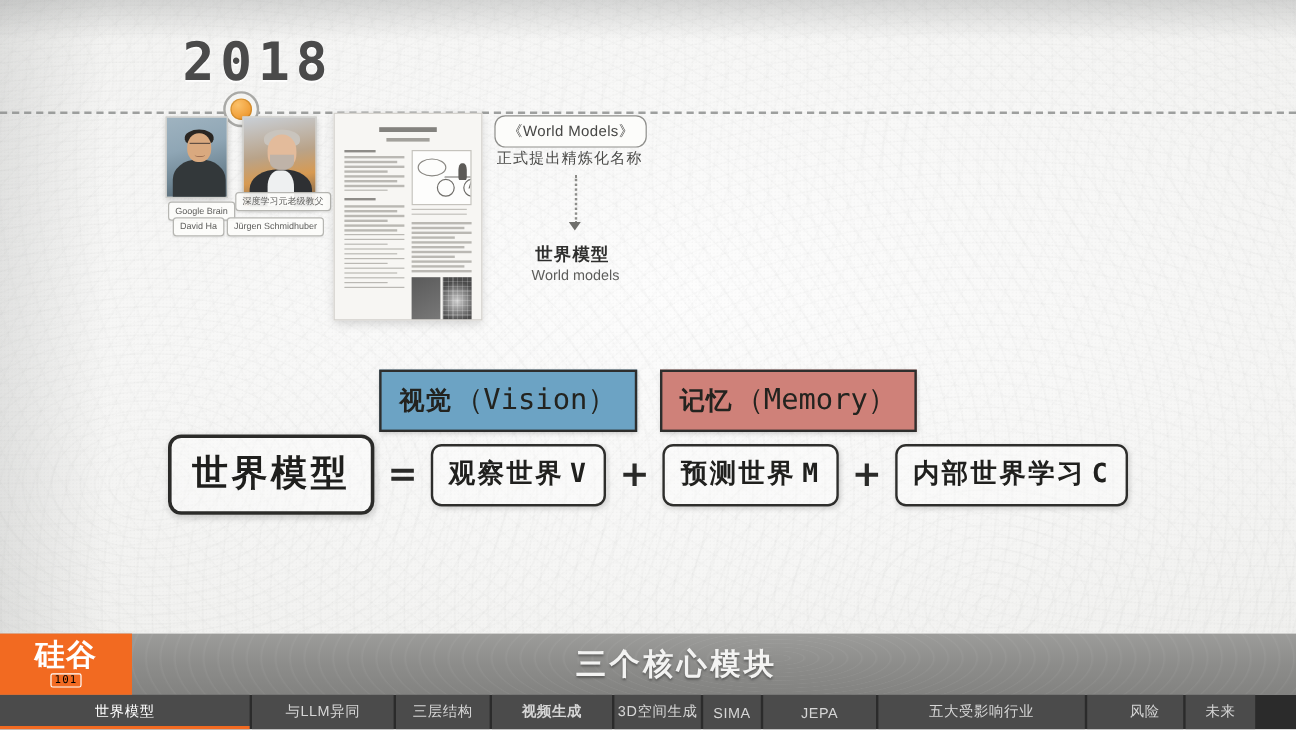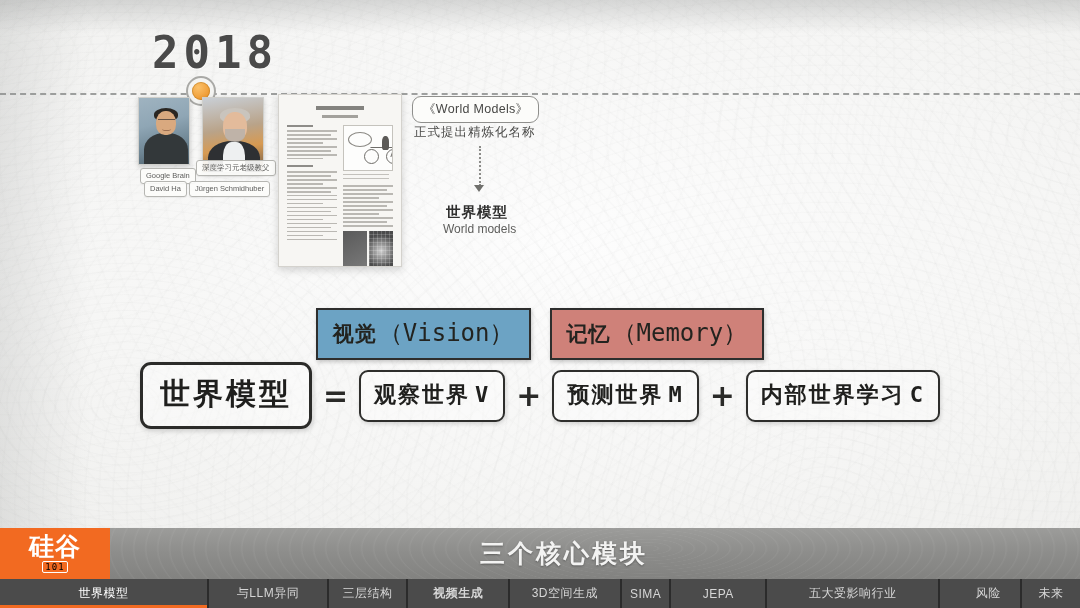--- a/index.html
+++ b/index.html
@@ -523,21 +523,21 @@
       </div>
       <div class="nav-item" style="width: 118px;">
         <span>与LLM异同</span>
       </div>
       <div class="nav-item" style="width: 78px;">
         <span>三层结构</span>
       </div>
       <div class="nav-item" style="width: 100px; font-weight: bold;">
         <span>视频生成</span>
       </div>
-      <div class="nav-item" style="width: 110px;">
+      <div class="nav-item" style="width: 72px;">
         <span>3D空间生成</span>
       </div>
       <div class="nav-item" style="width: 48px;">
         <span>SIMA</span>
       </div>
       <div class="nav-item" style="width: 94px;">
         <span>JEPA</span>
       </div>
       <div class="nav-item" style="width: 172px;">
         <span>五大受影响行业</span>

